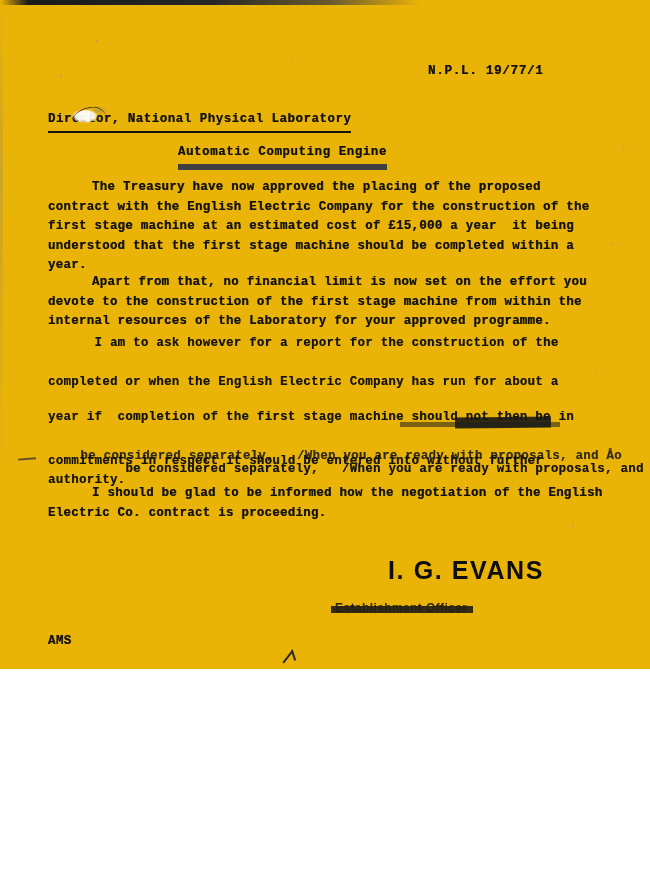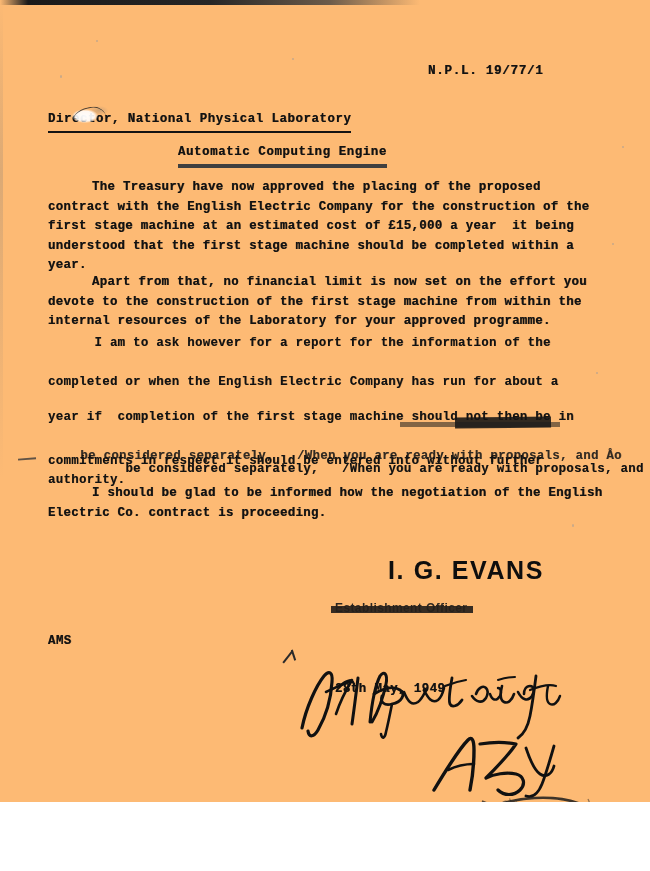--- a/index.html
+++ b/index.html
@@ -7,22 +7,22 @@
     padding: 0;
     background: #ffffff;
   }
   body {
     font-family: "Liberation Mono", "DejaVu Sans Mono", monospace;
   }
 
   .page {
     position: relative;
     width: 650px;
-    height: 802px;
-    background: #fdba74;
+    height: 669px;
+    background: #eab308;
     overflow: hidden;
   }
 
   
   .scan-top-edge {
     position: absolute;
     top: 0; left: 0;
     width: 650px; height: 5px;
     background: linear-gradient(90deg,
       rgba(255,255,255,0) 0px,
@@ -93,21 +93,21 @@
     height: 12px;
     border-top: 1.4px solid rgba(35,35,35,.8);
     border-radius: 60% 40% 0 0 / 100% 100% 0 0;
     transform: rotate(-6deg);
   }
 
   .subject {
     top: 143px;
     left: 178px;
     letter-spacing: .6px;
-    border-bottom: 4px solid #404040;
+    border-bottom: 6px solid #404040;
     padding-bottom: 1px;
   }
 
   .para {
     left: 48px;
     width: 560px;
     text-indent: 44px;
   }
   .p1 { top: 178px; }
   .p2 { top: 273px; }
@@ -320,21 +320,21 @@
   <div class="tw addressee">Director, National Physical Laboratory</div>
   <div class="smudge"></div>
   <div class="smudge-stroke"></div>
 
   <div class="tw subject">Automatic Computing Engine</div>
 
   <div class="tw para p1">The Treasury have now approved the placing of the proposed contract with the English Electric Company for the construction of the first stage machine at an estimated cost of £15,000 a year  it being understood that the first stage machine should be completed within a year.</div>
 
   <div class="tw para p2">Apart from that, no financial limit is now set on the effort you devote to the construction of the first stage machine from within the internal resources of the Laboratory for your approved programme.</div>
 
-  <div class="line" style="top:336px;">      I am to ask however for a report for the information of the</div>
+  <div class="line" style="top:336px;">      I am to ask however for a report for the construction of the</div>
   <div class="line" style="top:375.2px;">completed or when the English Electric Company has run for about a</div>
   <div class="line" style="top:394.8px;margin-top:15px;">year if  completion of the first stage machine should not then be in</div>
   <div class="line" style="top:434px;">
     <span class="overtyped">
       <span>be considered separately,   /When you are ready with proposals, and Åo</span>
       <span class="ghost" aria-hidden="true">be considered separately,   /When you are ready with proposals, and Åo</span>
     </span>
   </div>
   <div class="line" style="top:453.6px;">commitments in respect it should be entered into without further</div>
   <div class="line" style="top:473.2px;">authority.</div>

